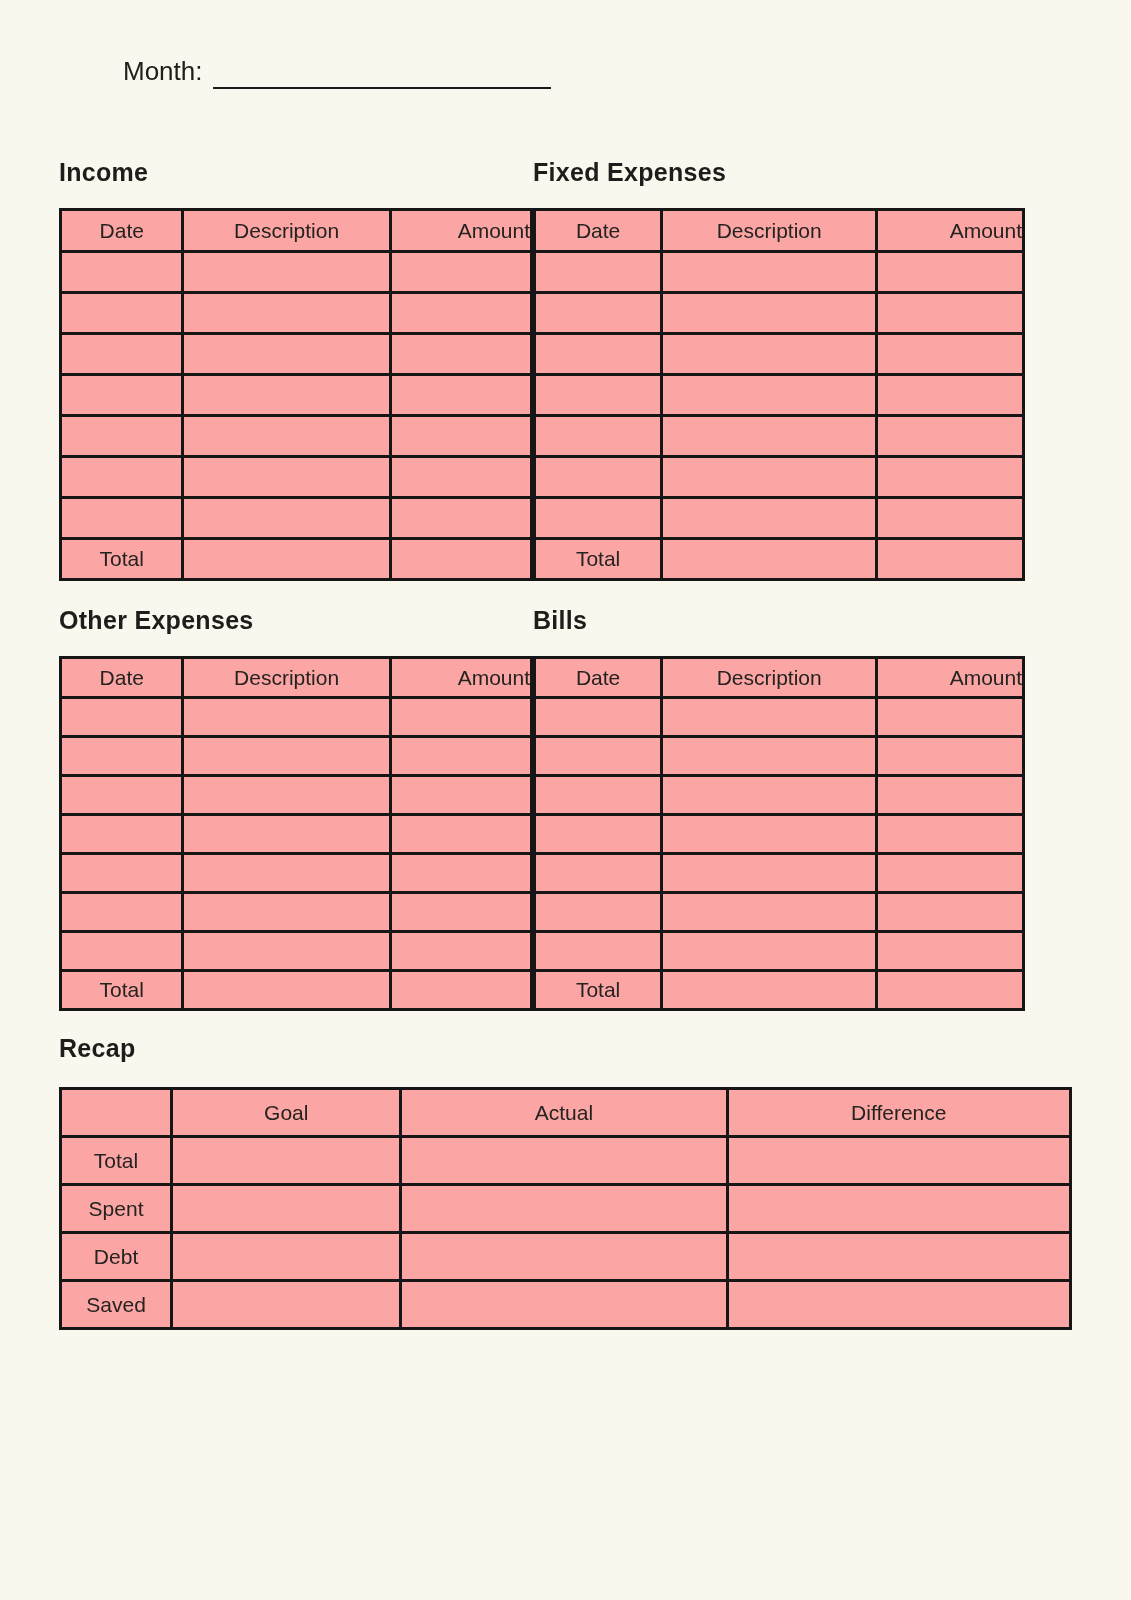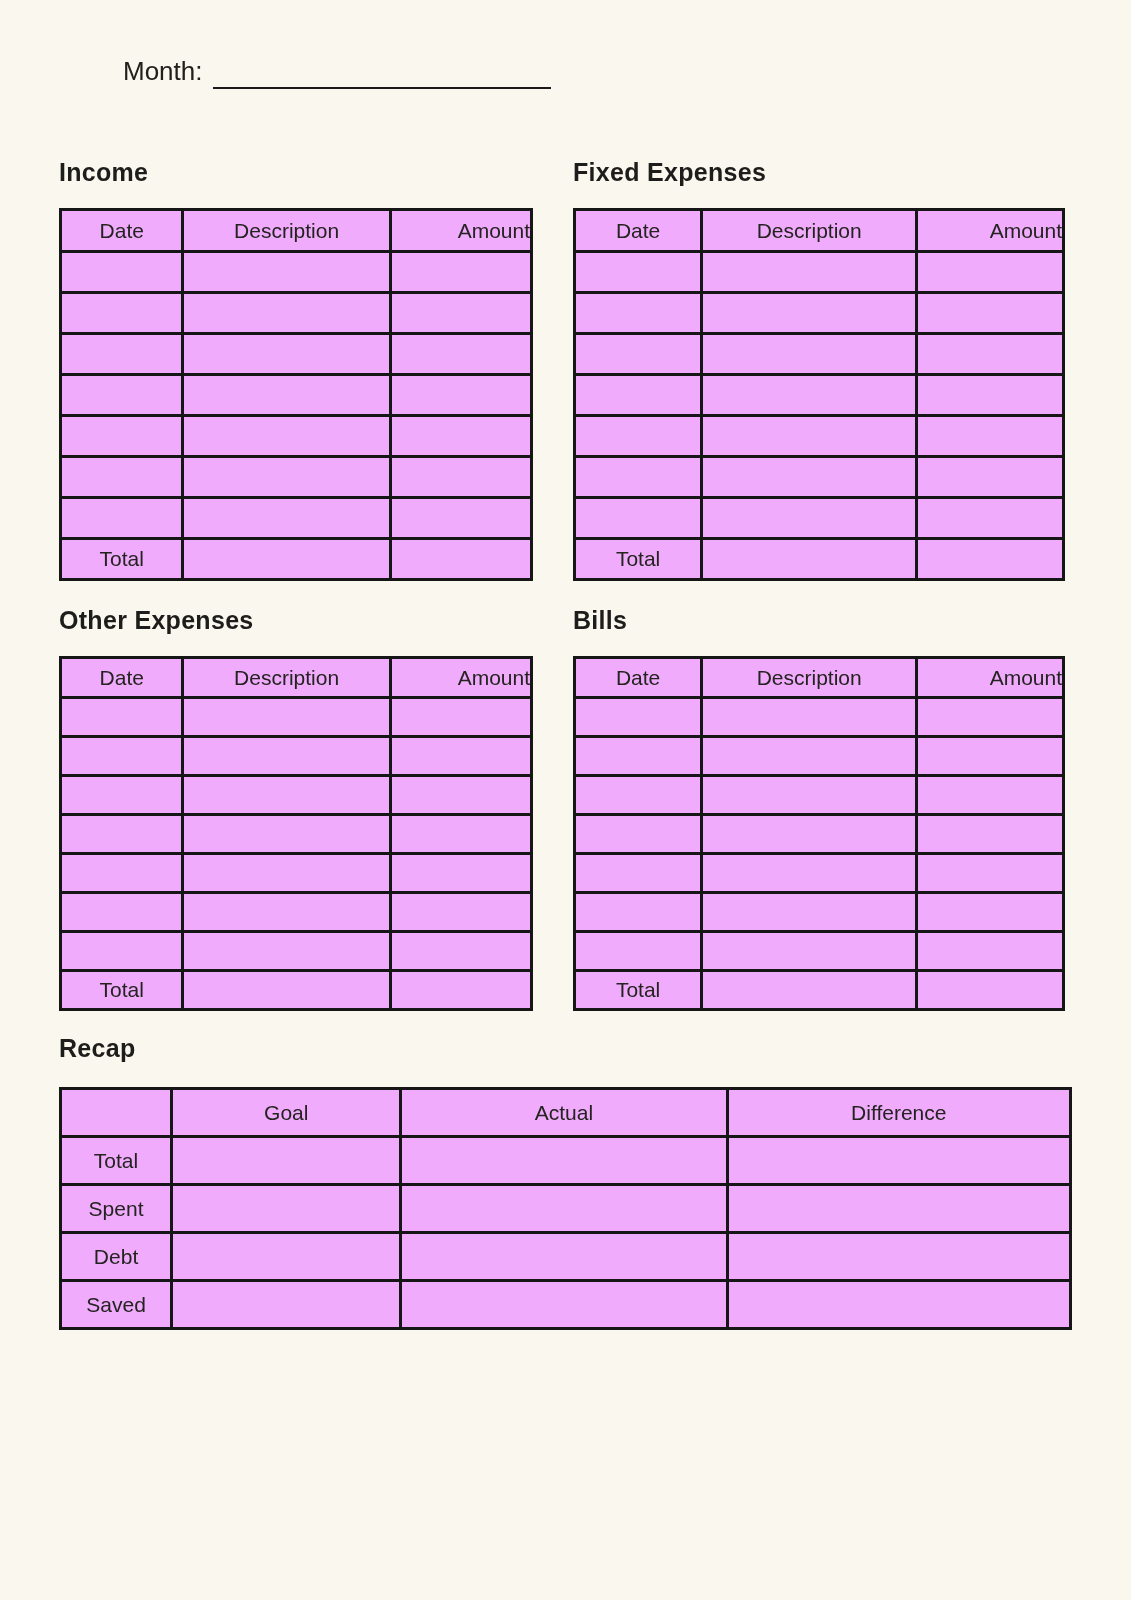--- a/index.html
+++ b/index.html
@@ -31,38 +31,38 @@
   .field-label { font-size: 26px; color: #20201D; white-space: nowrap; padding-bottom: 2px; }
   .field-line {
     flex: 1;
     margin-left: 10px;
     height: 32px;
     border-bottom: 2px solid #1A1A1A;
     font-size: 22px;
   }
 
   
-  .grid { display: flex; gap: 40px; margin-top: 68px; align-items: flex-start; }
+  .grid { display: flex; margin-top: 68px; align-items: flex-start; }
   .col-left { width: 474px; }
   .col-right { width: 492px; }
 
   .section-heading {
     font-size: 25px;
     font-weight: 700;
     color: #1D1D1B;
     letter-spacing: 0.3px;
     line-height: 30px;
   }
   .panel + .panel .section-heading { margin-top: 24px; }
 
   table {
     width: 100%;
     border-collapse: collapse;
     margin-top: 21px;
-    background: #f0abfc;
+    background: #fca5a5;
   }
   th, td {
     border: 3px solid #161616;
     text-align: center;
     vertical-align: middle;
     font-weight: 400;
     font-size: 21px;
     color: #242320;
   }
   table { border: 3px solid #121212; }

